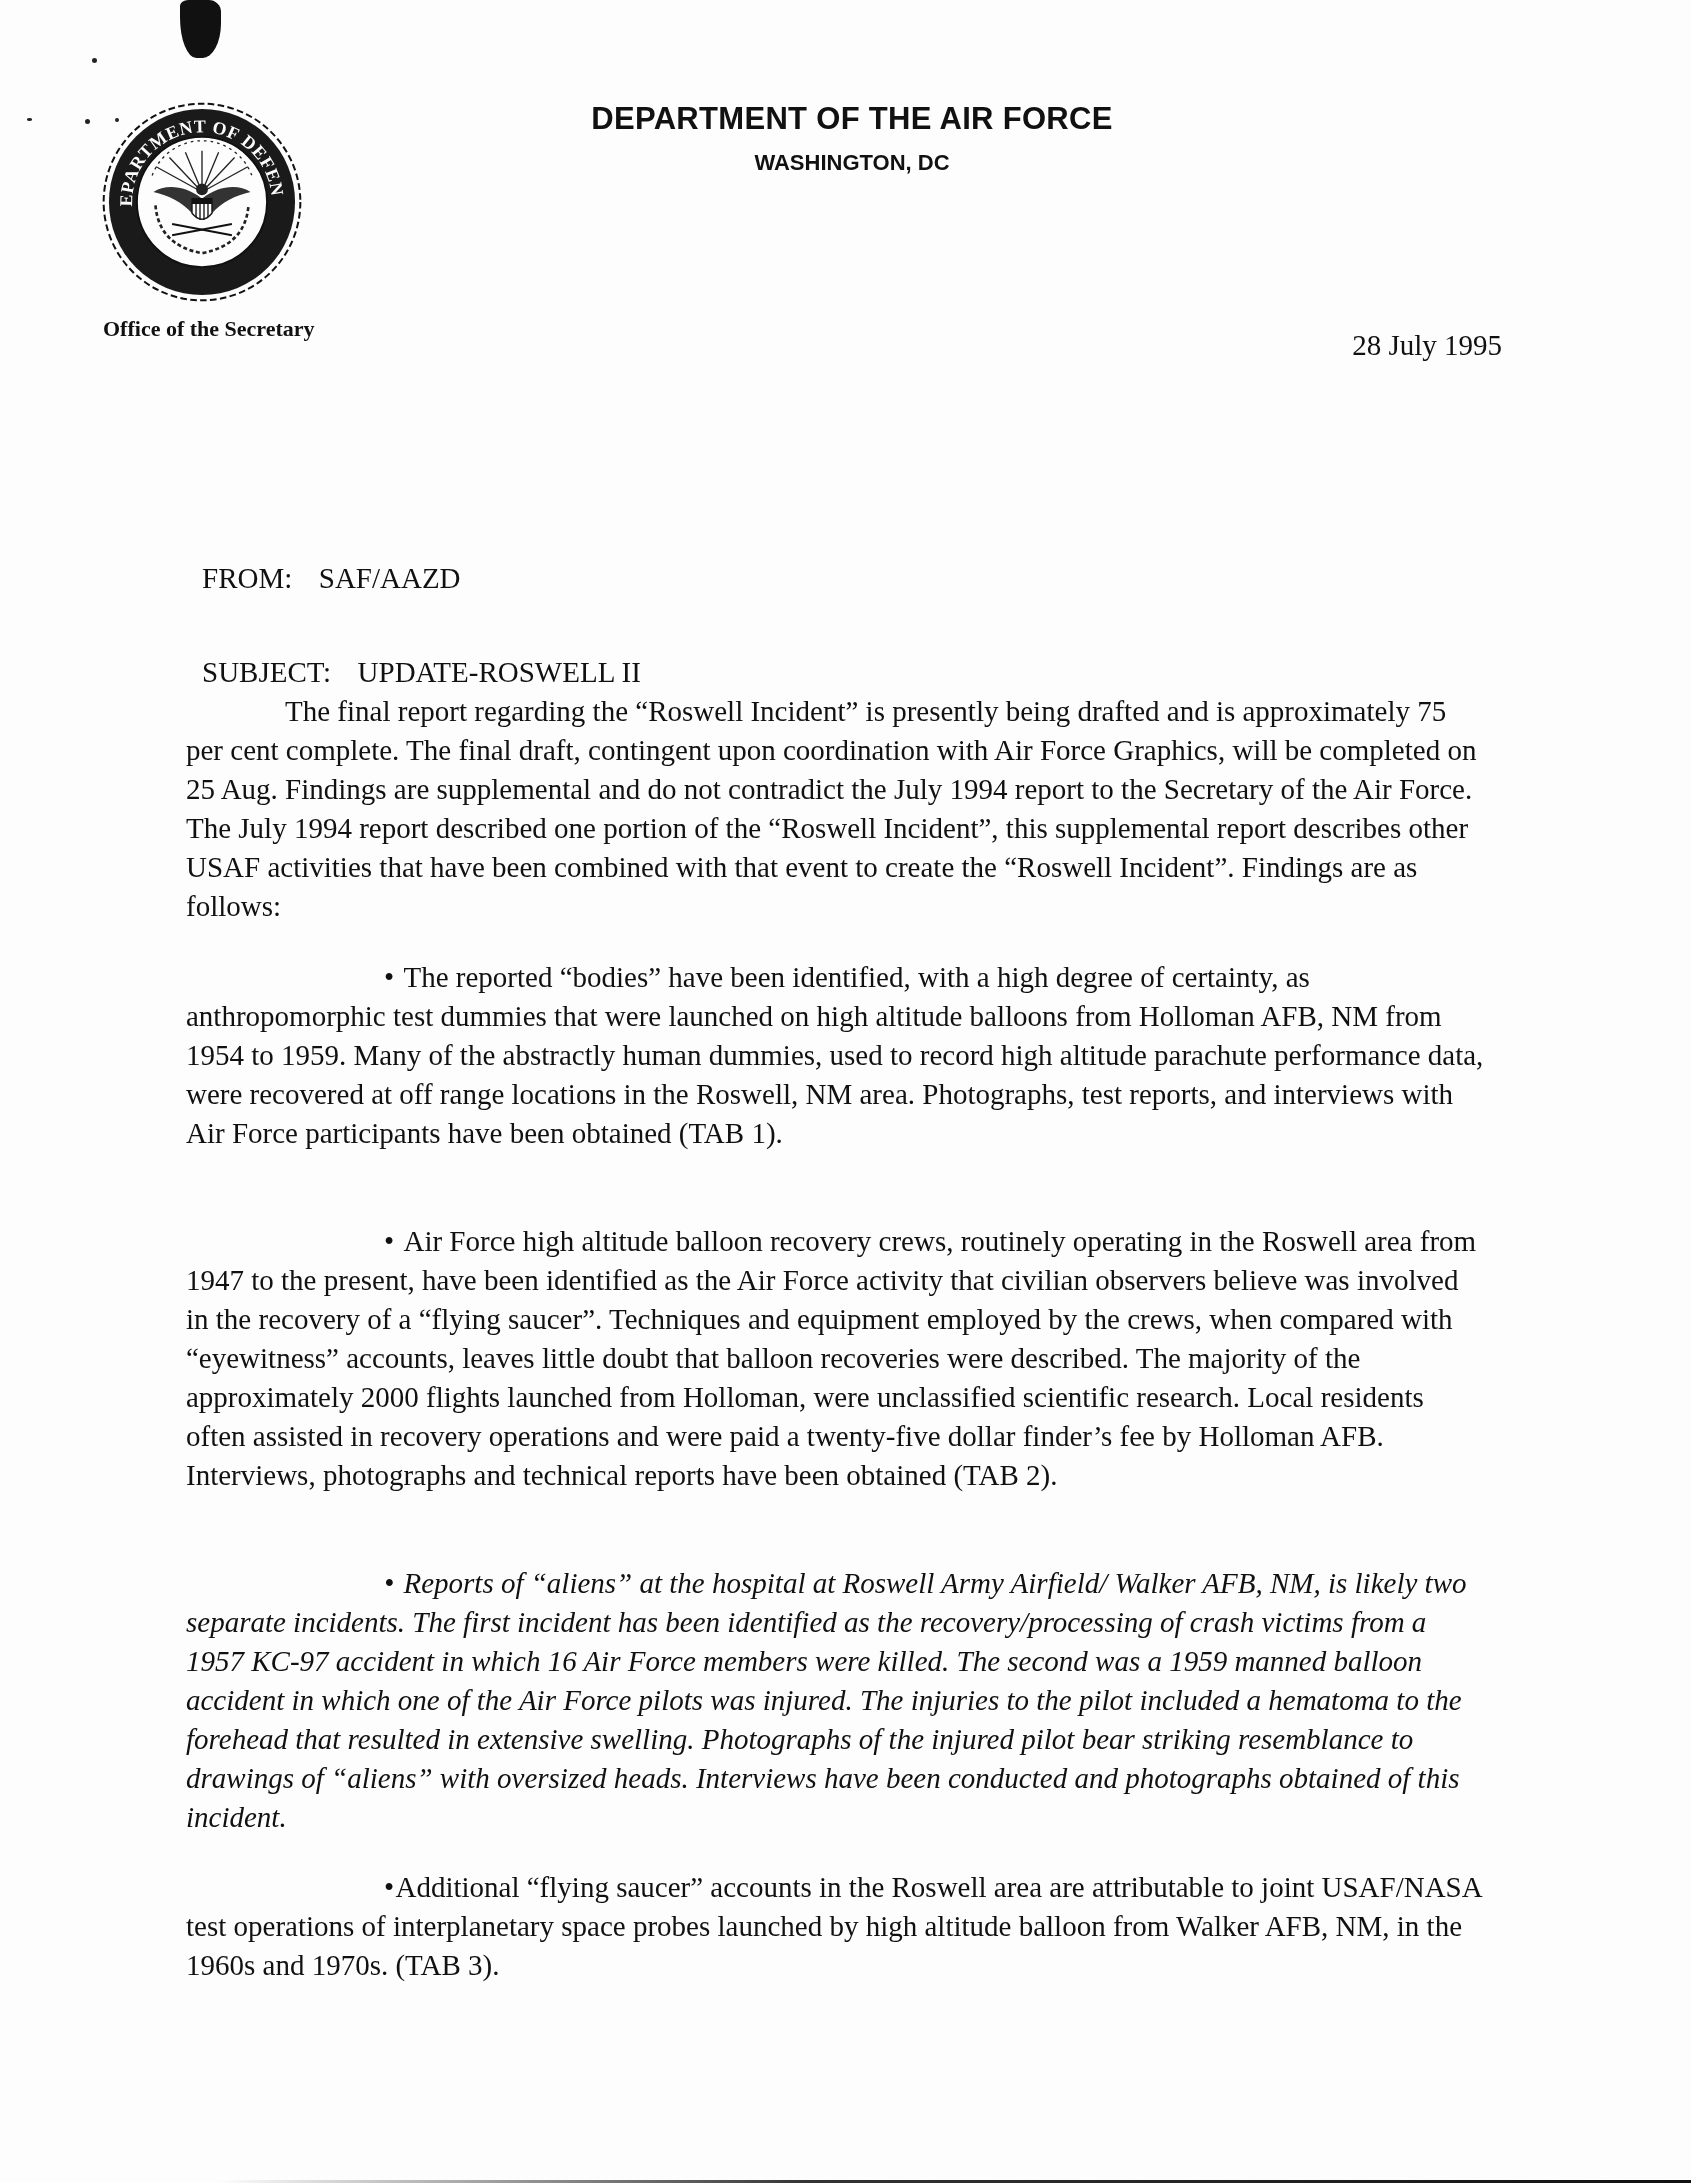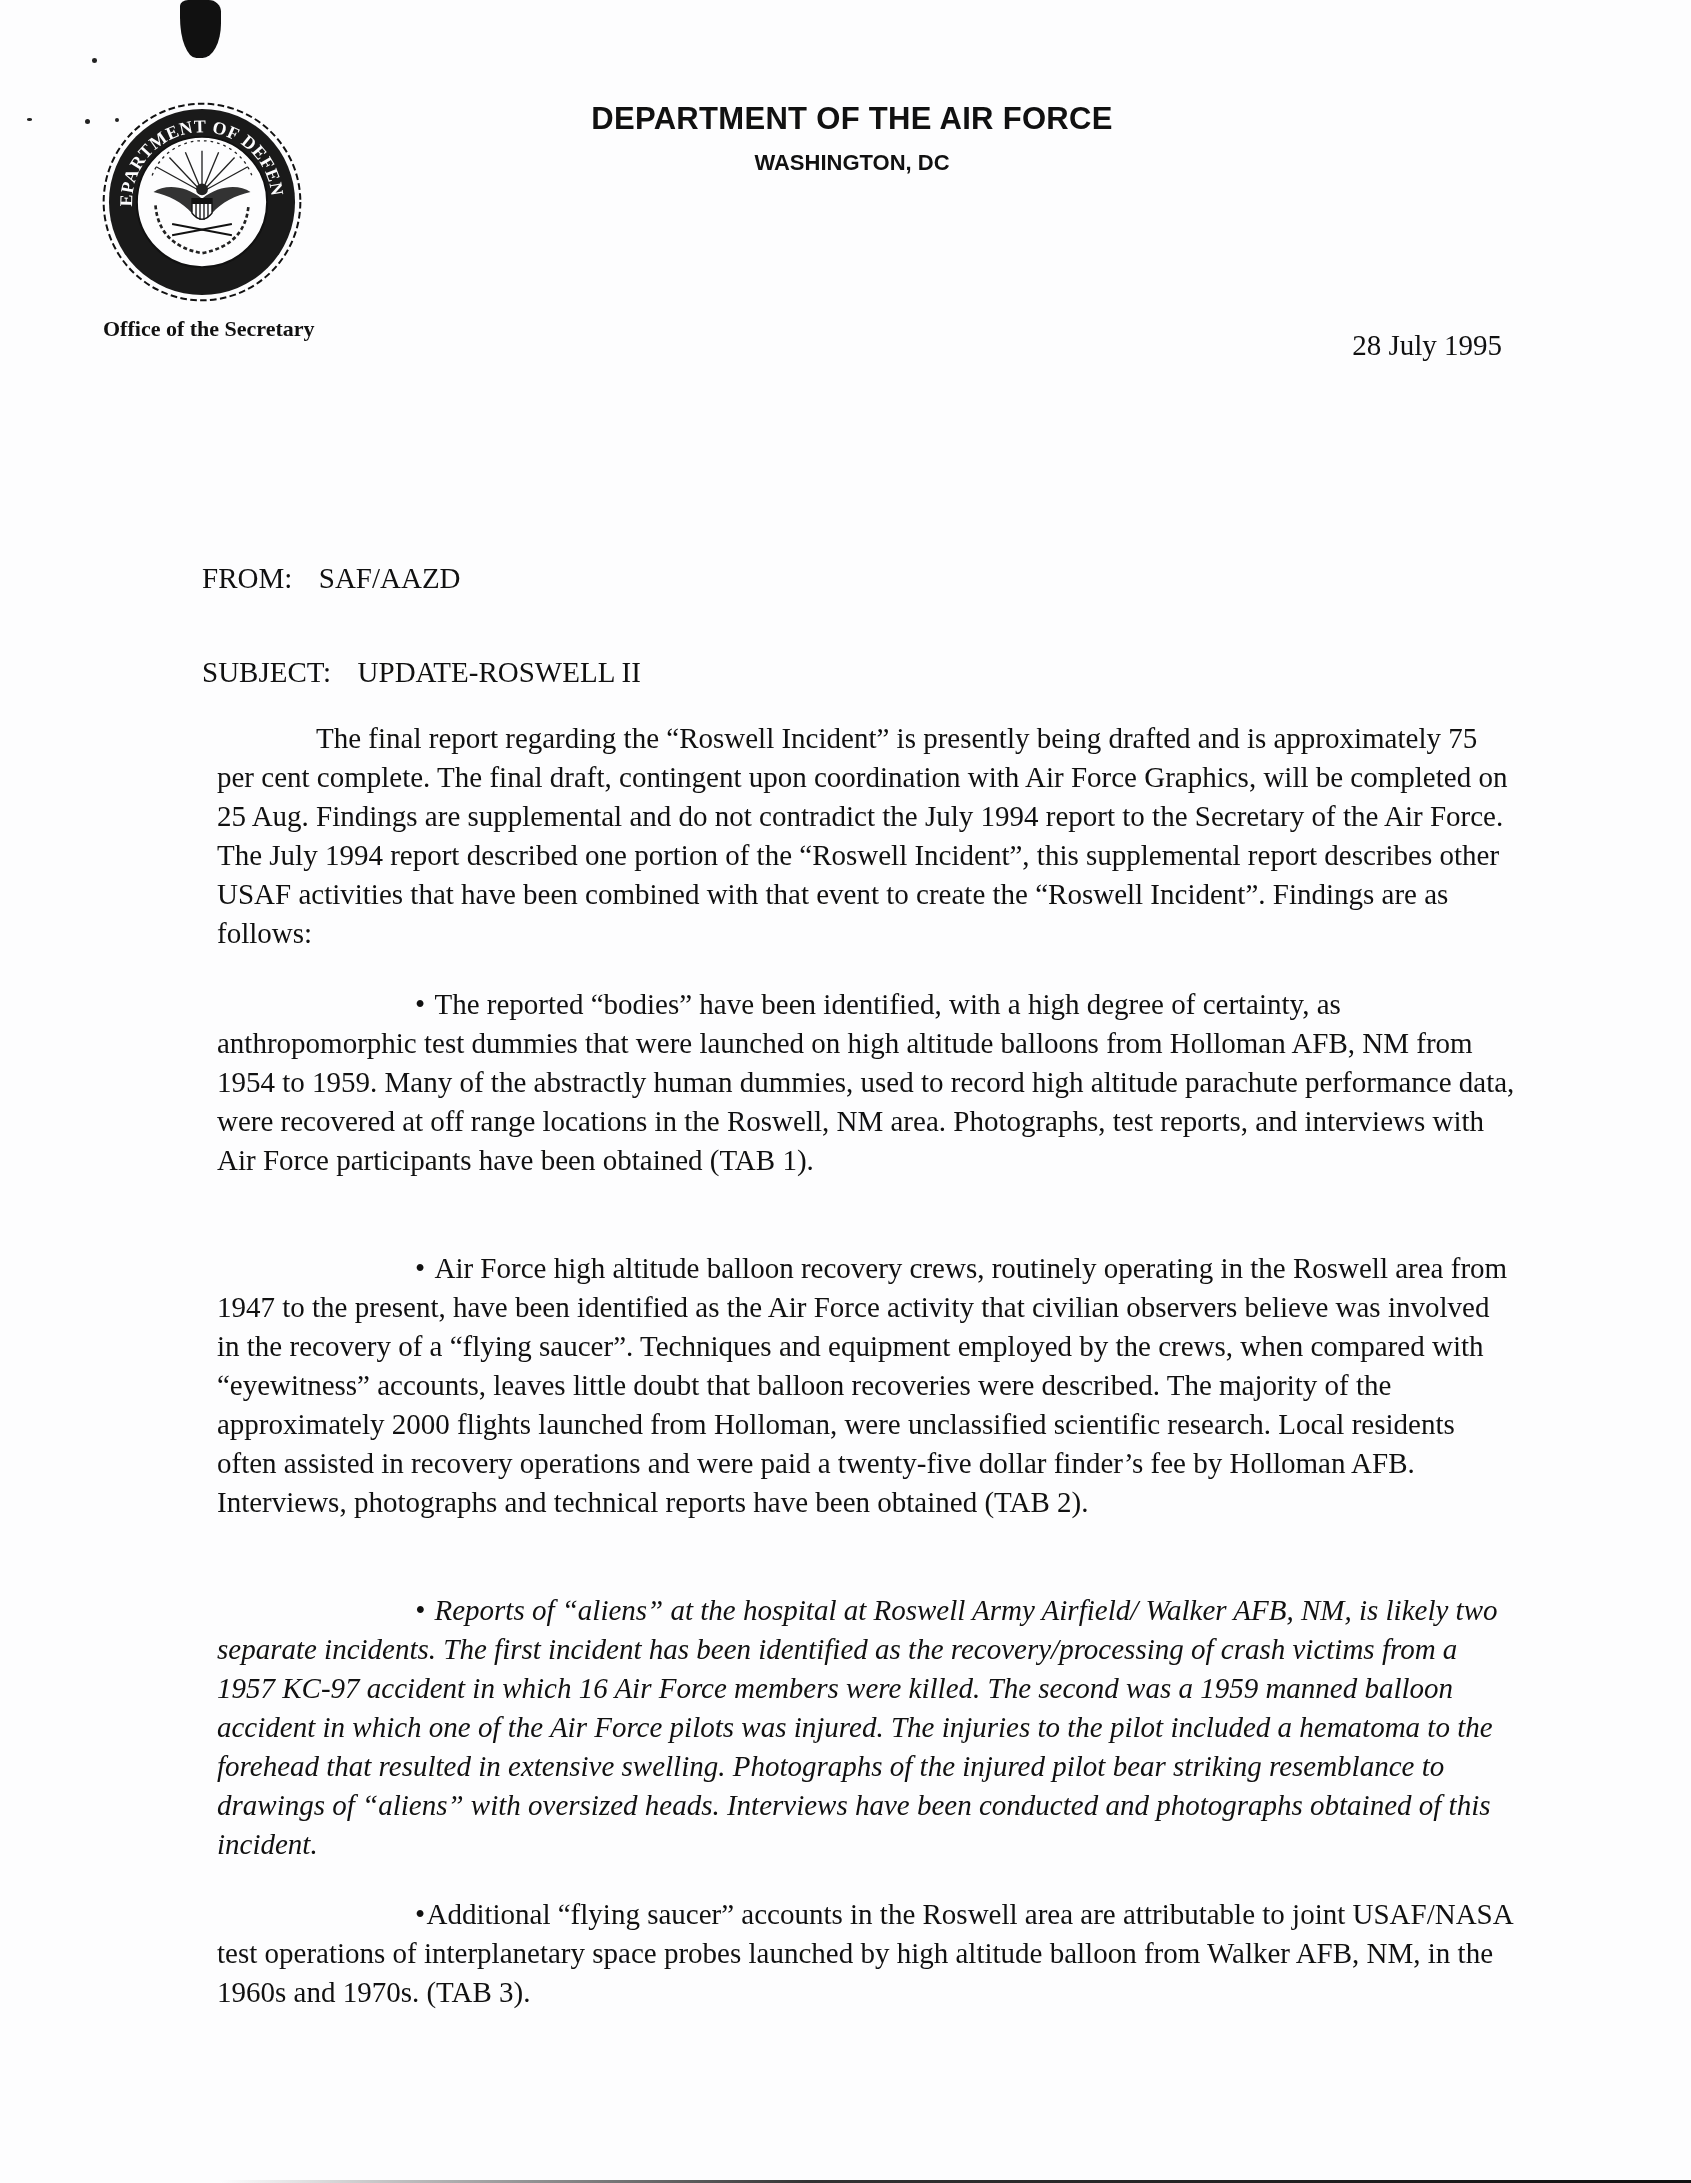--- a/index.html
+++ b/index.html
@@ -27,21 +27,21 @@
     .date { position: absolute; right: 189px; top: 326px; }
 
     .memo-line { position: absolute; left: 202px; }
     .memo-for { top: 494px; }
     .memo-from { top: 559px; }
     .memo-subj { top: 630px; margin-top: 23px; }
     .memo-label { display: inline-block; }
     .gap-1 { margin-left: 9.3px; }
     .gap-2 { margin-left: 26.5px; }
 
-    .body { position: absolute; left: 217px; width: 1300px; margin-top: 27px; }
+    .body { position: absolute; left: 186px; width: 1300px; }
     .para { margin: 0; text-align: left; }
     .indent { text-indent: 99px; }
     .bullet-glyph { display: inline-block; margin-right: 9.3px; }
     .tight .bullet-glyph { margin-right: 1.3px; }
 
     .p-intro { top: 692px; }
     .p-b1 { top: 958px; }
     .p-b2 { top: 1222px; }
     .p-b3 { top: 1564px; font-style: italic; }
     .p-b4 { top: 1868px; }

